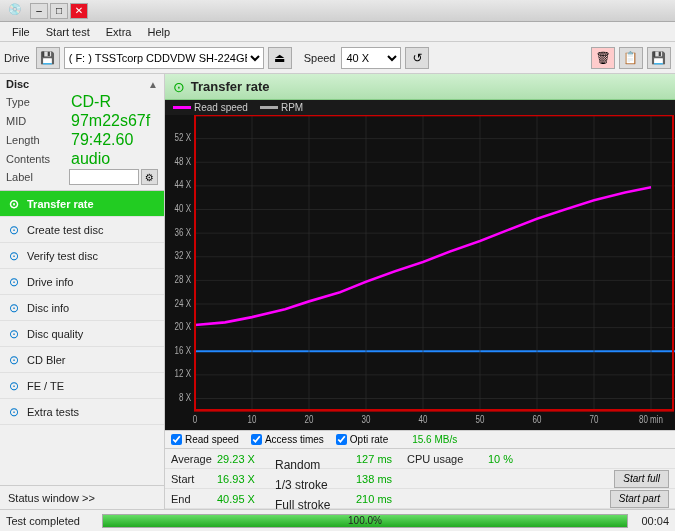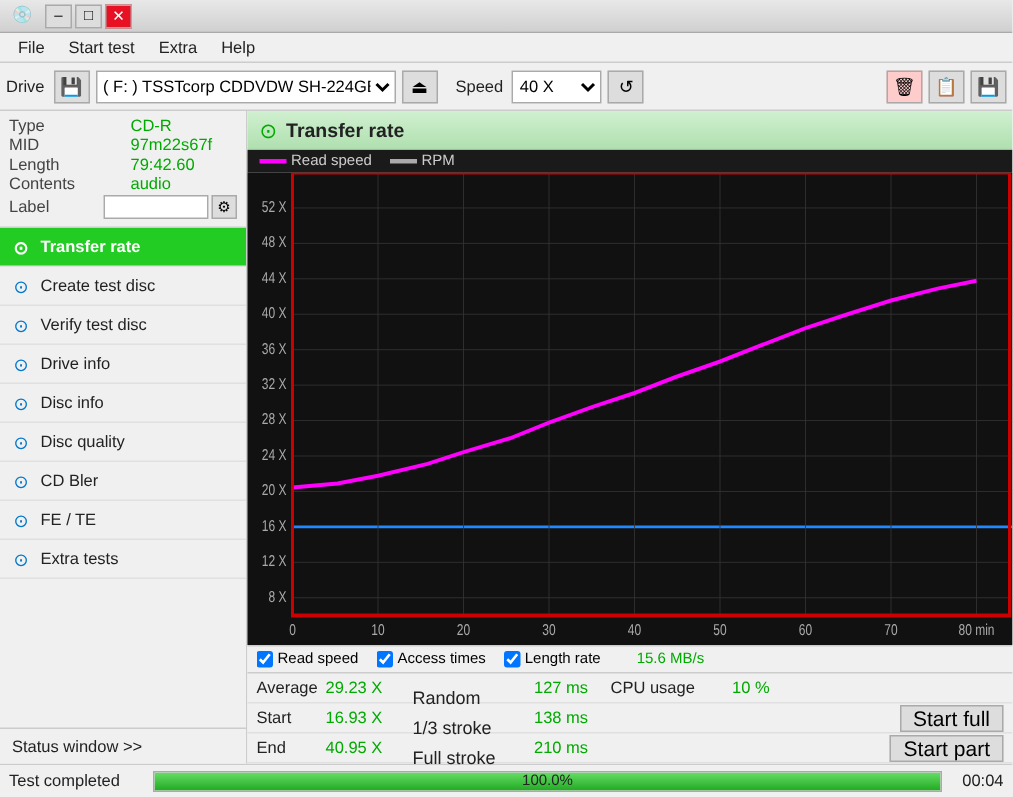--- a/index.html
+++ b/index.html
@@ -33,21 +33,21 @@
     
     .sidebar { width: 165px; background: #f0f0f0; border-right: 1px solid #ccc; display: flex; flex-direction: column; flex-shrink: 0; }
 
     
     .disc-panel { padding: 4px 6px; border-bottom: 1px solid #ccc; }
     .disc-panel-header { display: flex; align-items: center; justify-content: space-between; margin-bottom: 3px; }
     .disc-panel-title { font-size: 11px; font-weight: bold; color: #222; }
     .disc-panel-arrow { font-size: 10px; color: #666; cursor: pointer; }
     .disc-row { display: flex; align-items: center; margin-bottom: 1px; }
     .disc-key { color: #444; width: 65px; font-size: 11px; }
-    .disc-val { color: #00aa00; font-size: 11px; margin-left: 16px; }
+    .disc-val { color: #00aa00; font-size: 16px; }
     .disc-label-input { width: 70px; height: 16px; border: 1px solid #aaa; font-size: 10px; }
     .disc-refresh-btn { width: 18px; height: 16px; display: flex; align-items: center; justify-content: center; background: #ddd; border: 1px solid #aaa; cursor: pointer; font-size: 10px; margin-left: 2px; }
 
     
     .sidebar-nav { flex: 1; overflow-y: auto; }
     .sidebar-nav-item { display: flex; align-items: center; height: 26px; padding: 0 6px; cursor: pointer; gap: 5px; font-size: 11px; color: #222; border-bottom: 1px solid #e0e0e0; }
     .sidebar-nav-item.active { background: #22cc22; color: white; font-weight: bold; }
     .sidebar-nav-item.active .nav-icon { color: white; }
     .nav-icon { color: #0077cc; font-size: 12px; width: 16px; text-align: center; }
 
@@ -81,21 +81,21 @@
 
     
     .stats-area { background: #f0f0f0; border-top: 1px solid #ccc; }
     .stats-row { display: flex; align-items: center; height: 20px; padding: 0 6px; border-bottom: 1px solid #e0e0e0; gap: 6px; }
     .stat-label { color: #222; font-size: 11px; width: 40px; }
     .stat-value { color: #00aa00; font-size: 11px; width: 52px; }
     .stat-label2 { color: #222; font-size: 12px; width: 75px; margin-top: 13px; }
     .stat-value2 { color: #00aa00; font-size: 11px; width: 45px; }
     .stat-label3 { color: #222; font-size: 11px; width: 75px; }
     .stat-value3 { color: #00aa00; font-size: 11px; flex: 1; }
-    .stat-btn { height: 18px; padding: 0 8px; font-size: 14px; background: #ddd; border: 1px solid #aaa; cursor: pointer; margin-left: auto; }
+    .stat-btn { height: 18px; padding: 0 8px; font-size: 10px; background: #ddd; border: 1px solid #aaa; cursor: pointer; margin-left: auto; font-style: italic; }
 
     
     .progress-area { height: 22px; display: flex; align-items: center; padding: 4px 6px; background: #f0f0f0; border-top: 1px solid #ccc; gap: 6px; }
     .progress-label { font-size: 11px; color: #222; width: 90px; }
     .progress-bar-bg { flex: 1; height: 14px; background: #ddd; border: 1px solid #aaa; position: relative; overflow: hidden; }
     .progress-bar-fill { height: 100%; background: linear-gradient(to bottom, #66dd66, #22aa22); }
     .progress-bar-text { position: absolute; top: 0; left: 0; right: 0; bottom: 0; display: flex; align-items: center; justify-content: center; font-size: 10px; font-weight: normal; color: #222; }
     .progress-time { font-size: 11px; color: #222; width: 35px; text-align: right; }
   </style>
 </head>
@@ -133,20 +133,24 @@
   <span class="toolbar-icon-btn" style="background:#ffcccc;">🗑</span>
   <span class="toolbar-icon-btn">📋</span>
   <span class="toolbar-icon-btn">💾</span>
 </div>
 
 <div class="main">
 
   <div class="sidebar">
 
     <div class="disc-panel">
+      <div class="disc-panel-header">
+        <span class="disc-panel-title">Disc</span>
+        <span class="disc-panel-arrow">▲</span>
+      </div>
       <div class="disc-row">
         <span class="disc-key">Type</span>
         <span class="disc-val">CD-R</span>
       </div>
       <div class="disc-row">
         <span class="disc-key">MID</span>
         <span class="disc-val">97m22s67f</span>
       </div>
       <div class="disc-row">
         <span class="disc-key">Length</span>
@@ -285,21 +289,21 @@
       <label class="chart-cb-item">
         <input type="checkbox" checked="" style="">
         <span>Read speed</span>
       </label>
       <label class="chart-cb-item">
         <input type="checkbox" checked="" style="">
         <span>Access times</span>
       </label>
       <label class="chart-cb-item">
         <input type="checkbox" checked="" style="">
-        <span>Length rate</span>
+        <span>Opti rate</span>
       </label>
       <span class="burst-rate-value">15.6 MB/s</span>
     </div>
 
     <div class="stats-area">
 
       <div class="stats-row">
         <span class="stat-label">Average</span>
         <span class="stat-value">29.23 X</span>
         <span class="stat-label2">Random</span>

